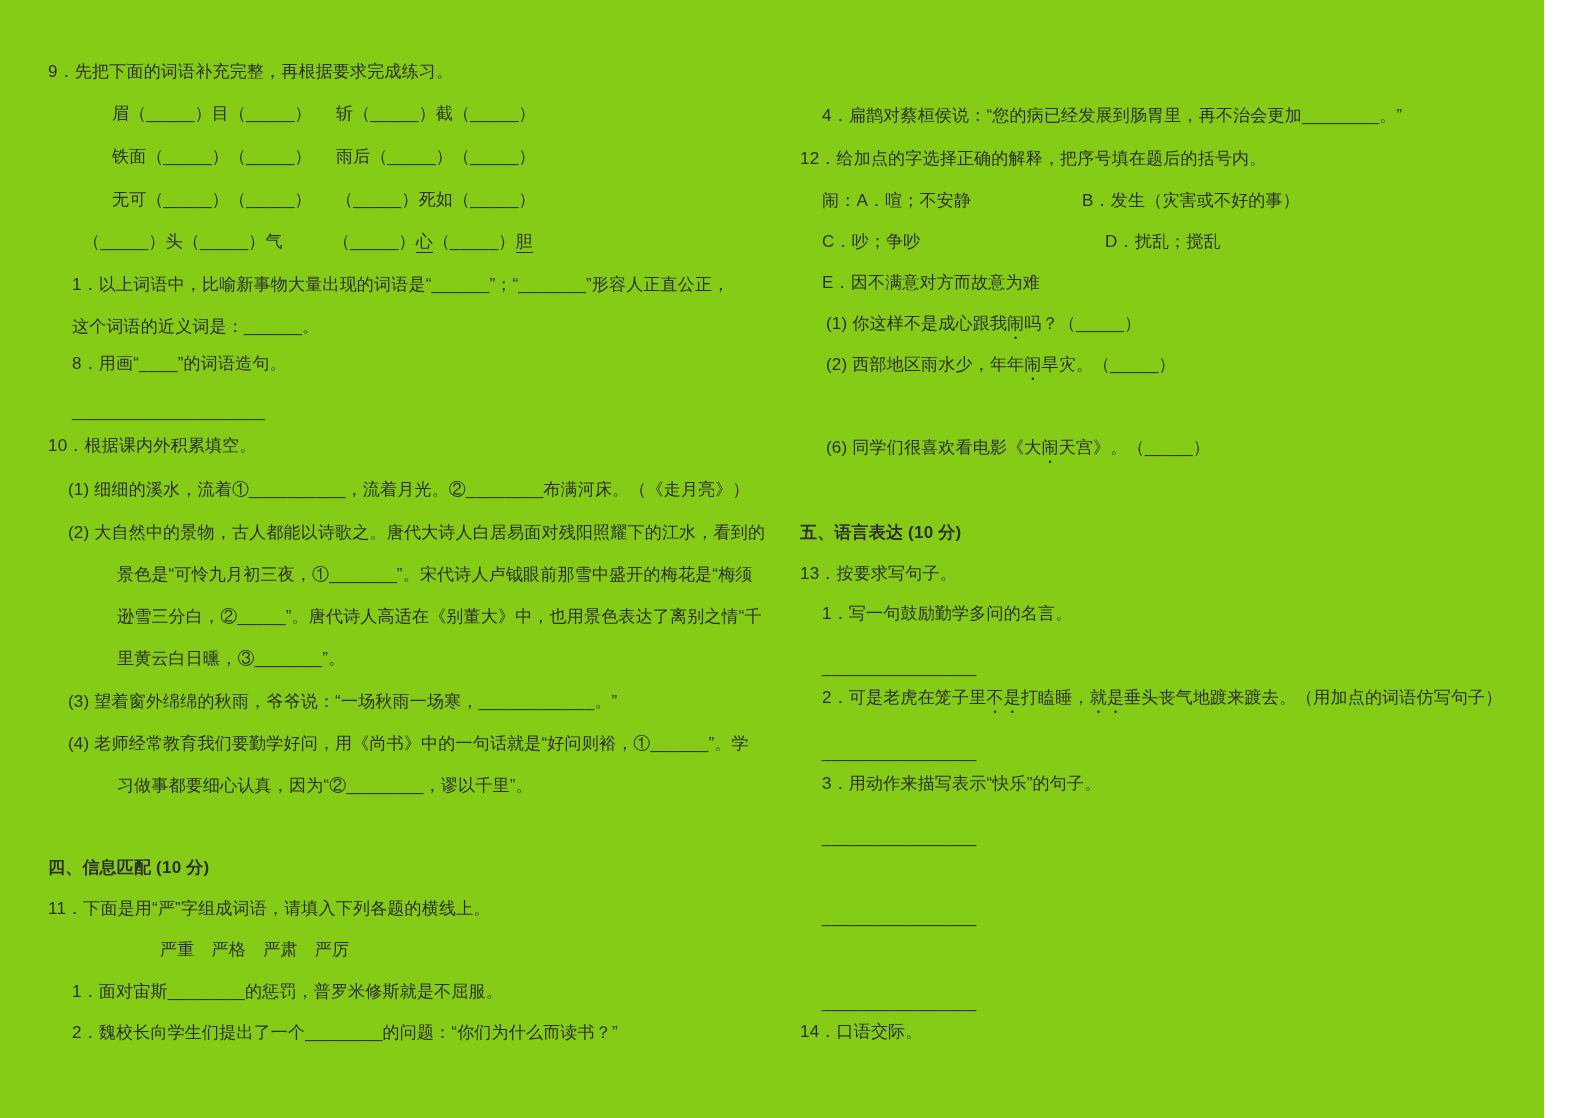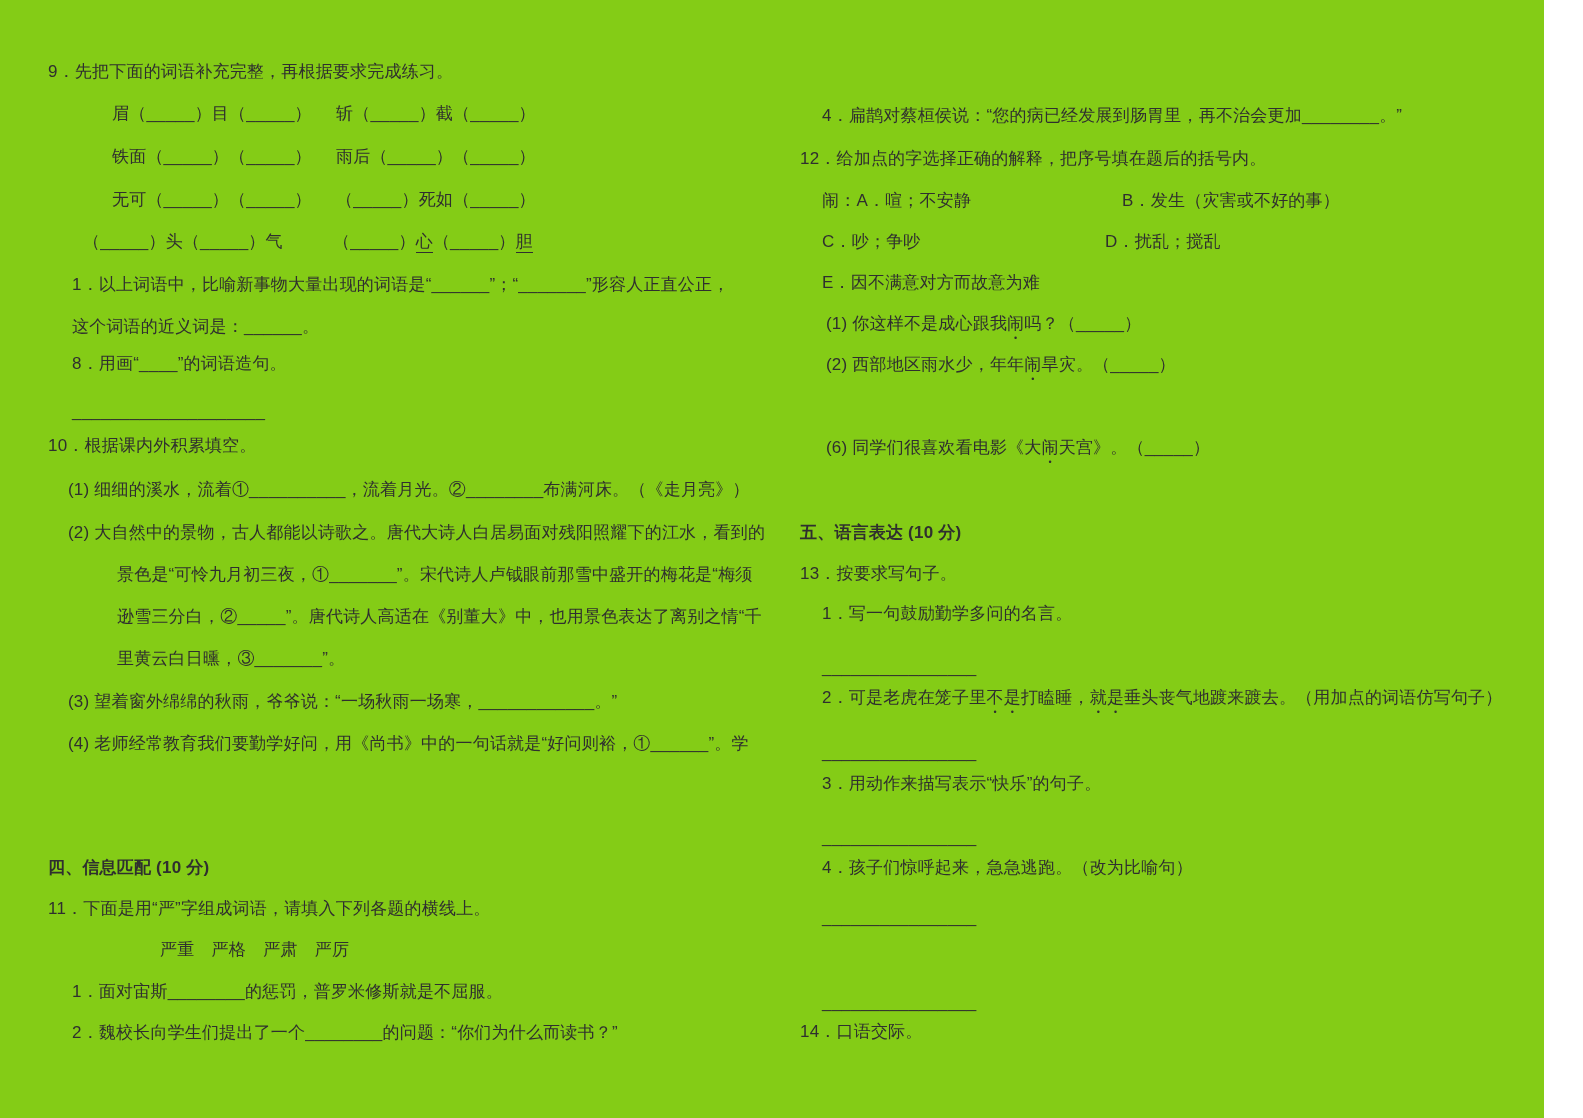--- a/index.html
+++ b/index.html
@@ -51,32 +51,33 @@
   <div class="t" style="left:72px;top:400px">____________________</div>
 
   <div class="t" style="left:48px;top:434px">10．根据课内外积累填空。</div>
   <div class="t" style="left:68px;top:478px">(1) 细细的溪水，流着①__________，流着月光。②________布满河床。（《走月亮》）</div>
   <div class="t" style="left:68px;top:521px">(2) 大自然中的景物，古人都能以诗歌之。唐代大诗人白居易面对残阳照耀下的江水，看到的</div>
   <div class="t" style="left:117px;top:605px">逊雪三分白，②_____”。唐代诗人高适在《别董大》中，也用景色表达了离别之情“千</div>
   <div class="t" style="left:117px;top:563px">景色是“可怜九月初三夜，①_______”。宋代诗人卢钺眼前那雪中盛开的梅花是“梅须</div>
   <div class="t" style="left:117px;top:647px">里黄云白日曛，③_______”。</div>
   <div class="t" style="left:68px;top:690px">(3) 望着窗外绵绵的秋雨，爷爷说：“一场秋雨一场寒，____________。”</div>
   <div class="t" style="left:68px;top:732px">(4) 老师经常教育我们要勤学好问，用《尚书》中的一句话就是“好问则裕，①______”。学</div>
+  <div class="t" style="left:117px;top:774px">习做事都要细心认真，因为“②________，谬以千里”。</div>
 
   <div class="t b" style="left:48px;top:856px">四、信息匹配 (10 分)</div>
   <div class="t" style="left:48px;top:897px">11．下面是用“严”字组成词语，请填入下列各题的横线上。</div>
   <div class="t" style="left:160px;top:938px">严重　严格　严肃　严厉</div>
   <div class="t" style="left:72px;top:980px">1．面对宙斯________的惩罚，普罗米修斯就是不屈服。</div>
   <div class="t" style="left:72px;top:1021px">2．魏校长向学生们提出了一个________的问题：“你们为什么而读书？”</div>
 
   <div class="t" style="left:822px;top:104px">4．扁鹊对蔡桓侯说：“您的病已经发展到肠胃里，再不治会更加________。”</div>
 
   <div class="t" style="left:800px;top:147px">12．给加点的字选择正确的解释，把序号填在题后的括号内。</div>
   <div class="t" style="left:822px;top:189px">闹：A．喧；不安静</div>
-  <div class="t" style="left:1122px;top:189px">B．发生（灾害或不好的事）</div>
+  <div class="t" style="left:1082px;top:189px">B．发生（灾害或不好的事）</div>
   <div class="t" style="left:822px;top:230px">C．吵；争吵</div>
   <div class="t" style="left:1105px;top:230px">D．扰乱；搅乱</div>
   <div class="t" style="left:822px;top:271px">E．因不满意对方而故意为难</div>
 
   <div class="t" style="left:826px;top:312px">
     <span>(1) 你这样不是成心跟我</span><span class="emdot">闹</span><span>吗？（_____）</span>
   </div>
   <div class="t" style="left:826px;top:353px">
     <span>(2) 西部地区雨水少，年年</span><span class="emdot">闹</span><span>旱灾。（_____）</span>
   </div>
@@ -90,20 +91,19 @@
   <div class="t" style="left:822px;top:656px">________________</div>
 
   <div class="t" style="left:822px;top:686px">
     <span>2．可是老虎在笼子里</span><span class="emdot">不是</span><span>打瞌睡，</span><span class="emdot">就是</span><span>垂头丧气地踱来踱去。（用加点的词语仿写句子）</span>
   </div>
   <div class="t" style="left:822px;top:741px">________________</div>
 
   <div class="t" style="left:822px;top:772px">3．用动作来描写表示“快乐”的句子。</div>
   <div class="t" style="left:822px;top:826px">________________</div>
 
-  <div class="t" style="left:822px;top:856px">4．孩子们惊呼起来，急急逃跑。（改为比喻句）</div>
   <div class="t" style="left:822px;top:906px">________________</div>
 
   <div class="t" style="left:822px;top:991px">________________</div>
 
   <div class="t" style="left:800px;top:1020px">14．口语交际。</div>
 
 </div>
 
 </body></html>

